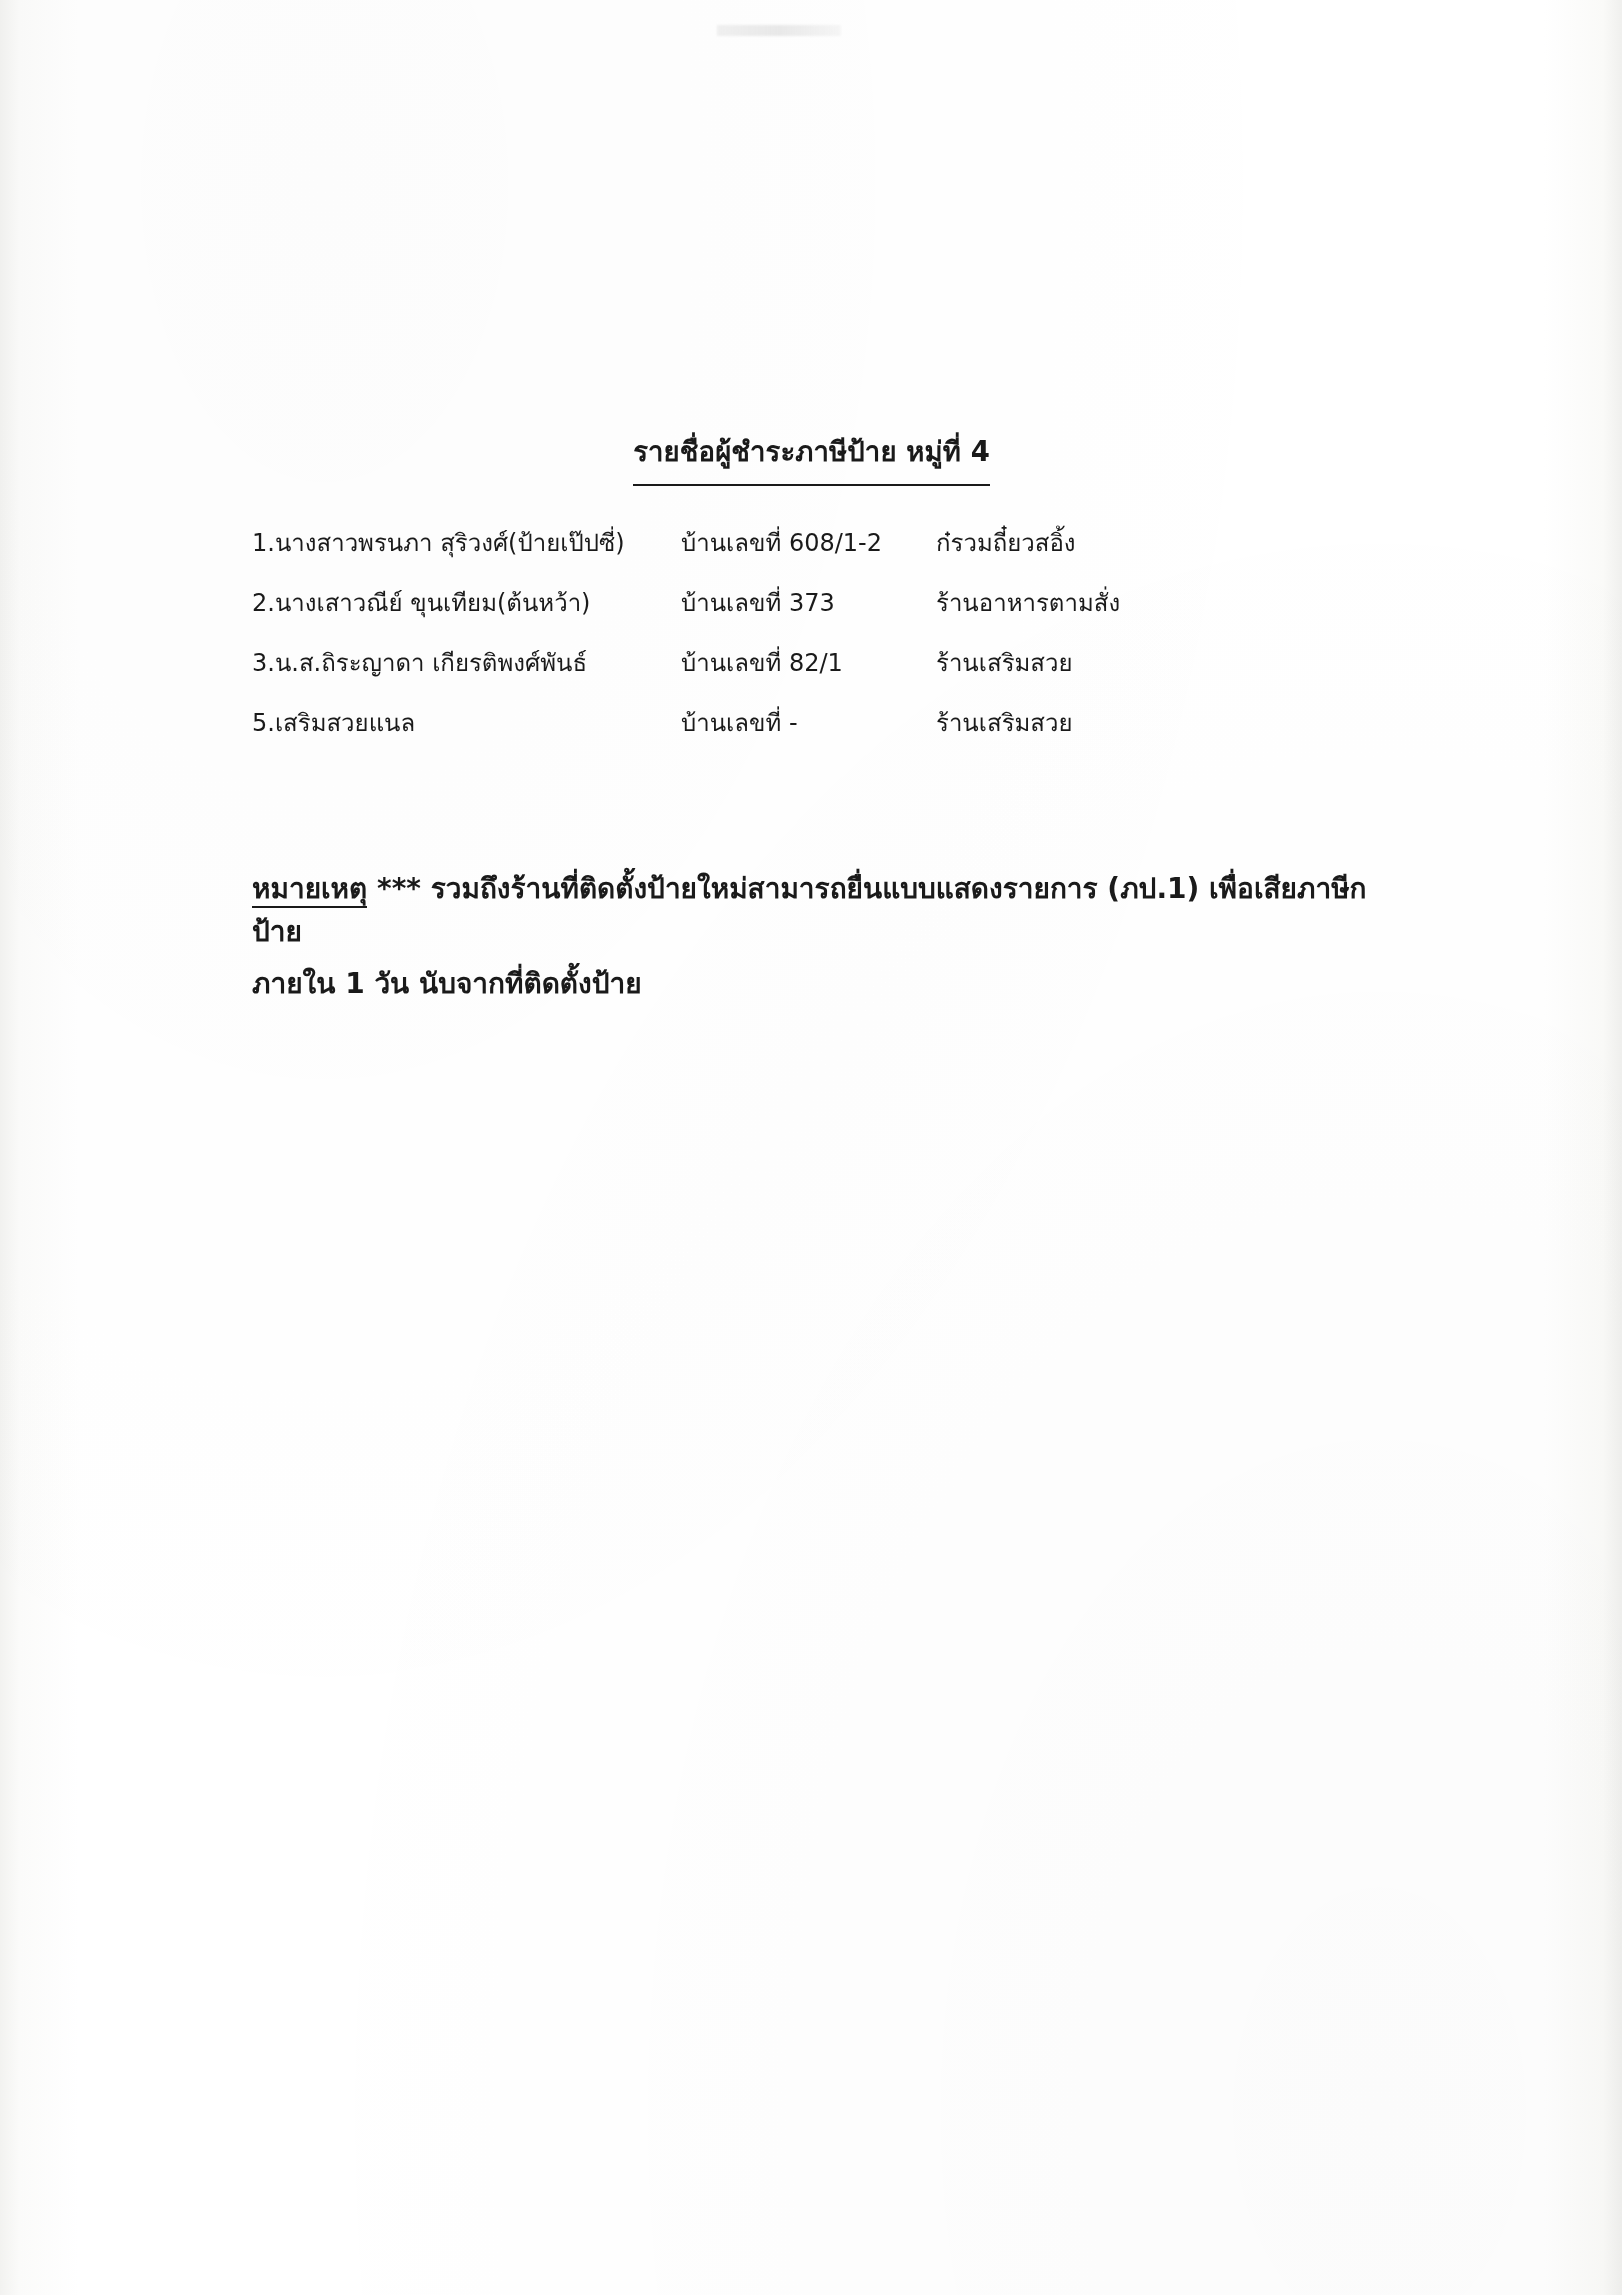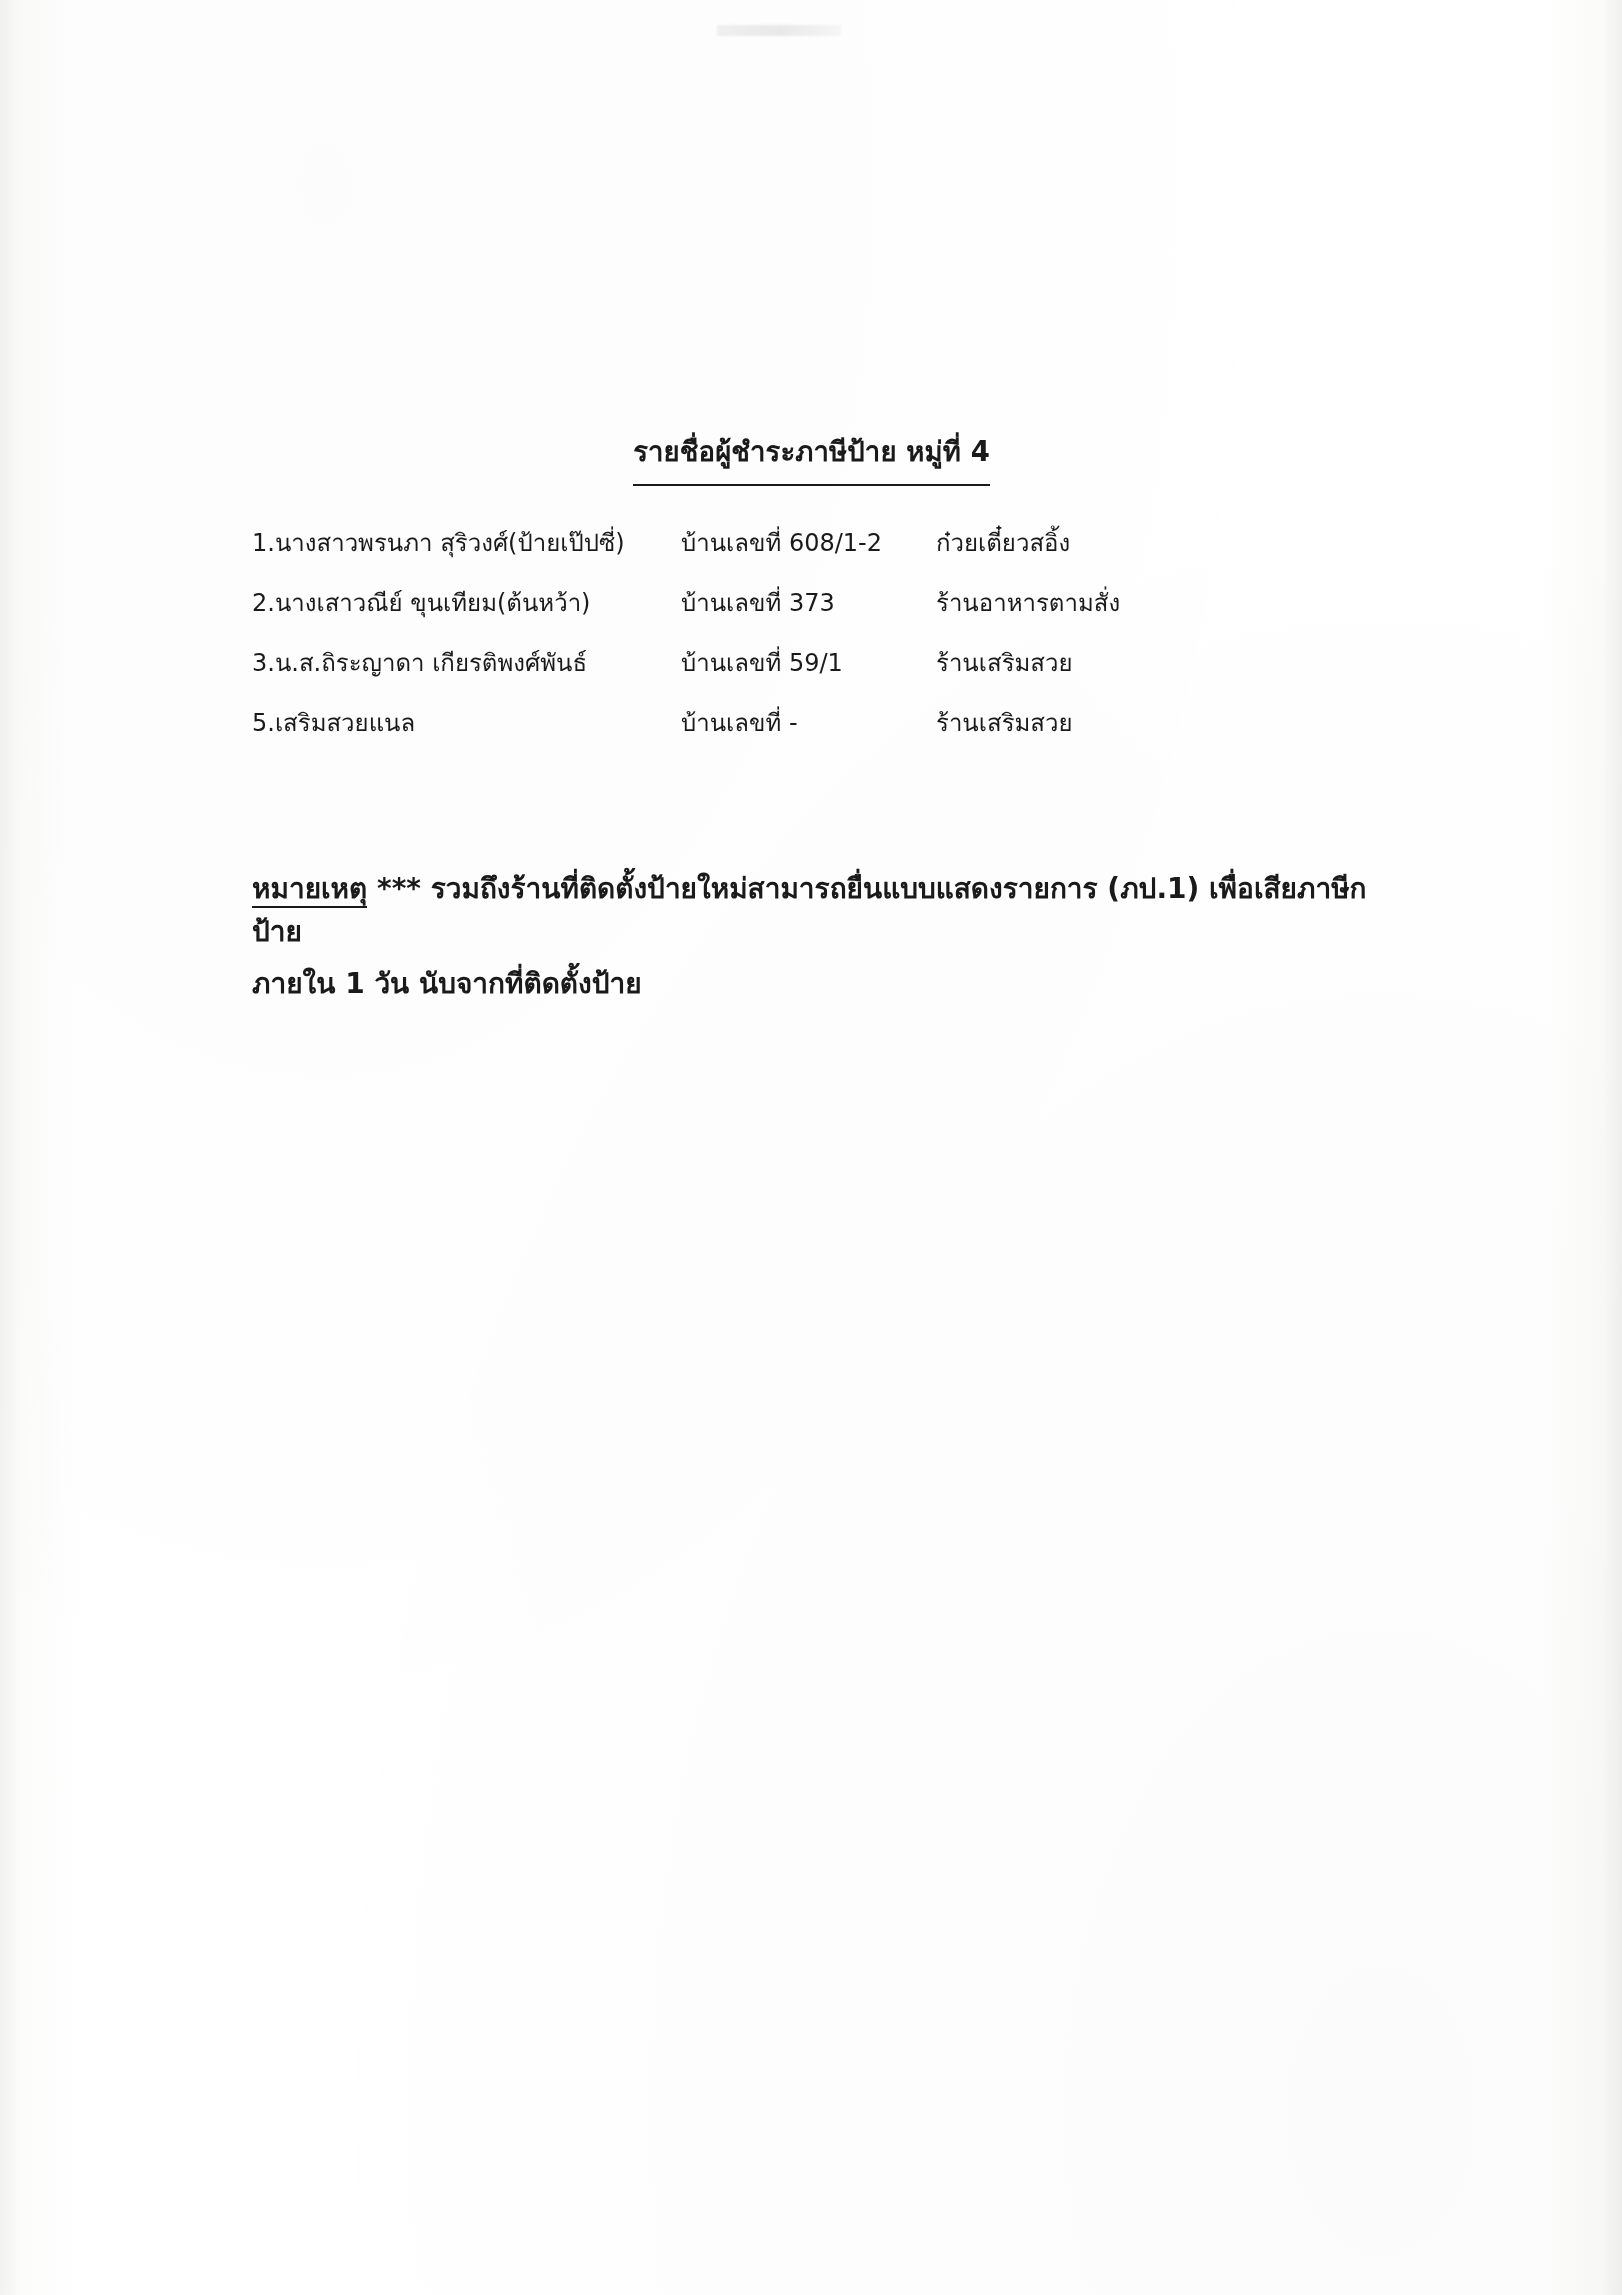--- a/index.html
+++ b/index.html
@@ -120,32 +120,32 @@
 
     <div class="doc-title">
       <span>รายชื่อผู้ชำระภาษีป้าย หมู่ที่ 4</span>
     </div>
 
     <div class="list">
 
       <div class="list-row">
         <div class="col-name">1.นางสาวพรนภา สุริวงศ์(ป้ายเป๊ปซี่)</div>
         <div class="col-house">บ้านเลขที่ 608/1-2</div>
-        <div class="col-shop">ก๋วยเตี๋ยวสอิ้ง</div>
+        <div class="col-shop">ก๋รวมถี๋ยวสอิ้ง</div>
       </div>
 
       <div class="list-row">
         <div class="col-name">2.นางเสาวณีย์ ขุนเทียม(ต้นหว้า)</div>
         <div class="col-house">บ้านเลขที่ 373</div>
         <div class="col-shop">ร้านอาหารตามสั่ง</div>
       </div>
 
       <div class="list-row">
         <div class="col-name">3.น.ส.ถิระญาดา เกียรติพงศ์พันธ์</div>
-        <div class="col-house">บ้านเลขที่ 59/1</div>
+        <div class="col-house">บ้านเลขที่ 82/1</div>
         <div class="col-shop">ร้านเสริมสวย</div>
       </div>
 
 
       <div class="list-row">
         <div class="col-name">5.เสริมสวยแนล</div>
         <div class="col-house">บ้านเลขที่  -</div>
         <div class="col-shop">ร้านเสริมสวย</div>
       </div>
 

